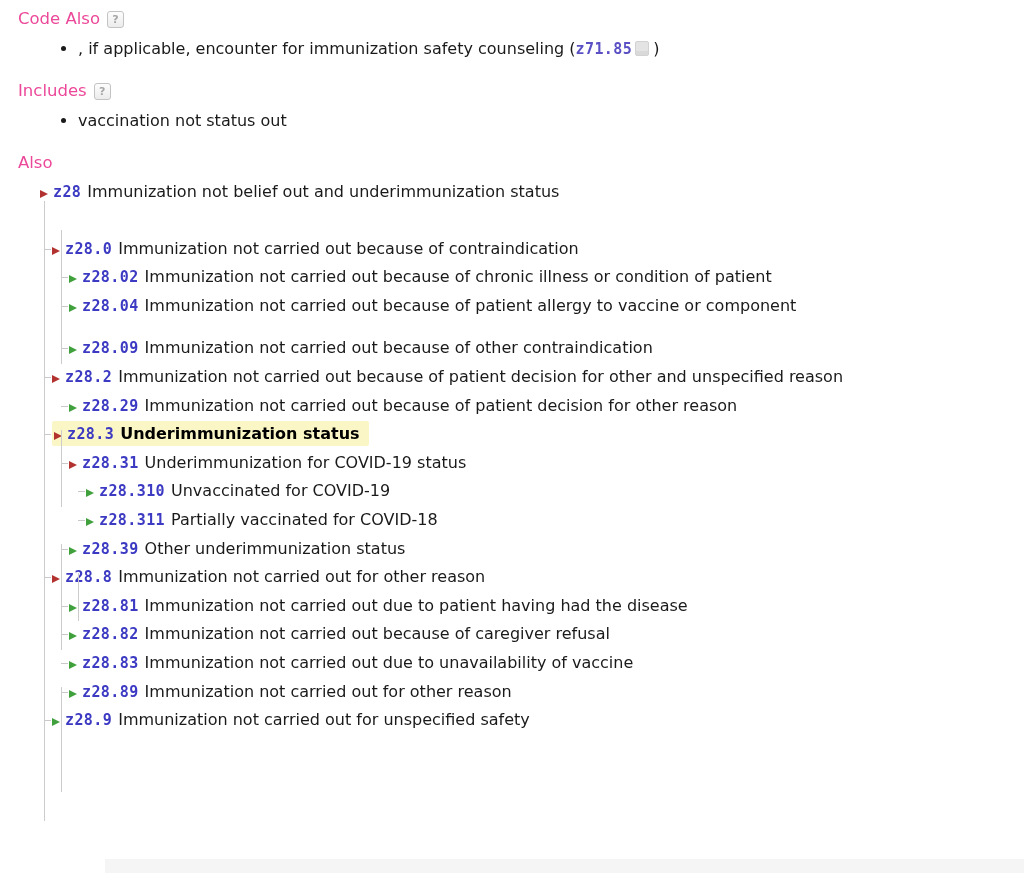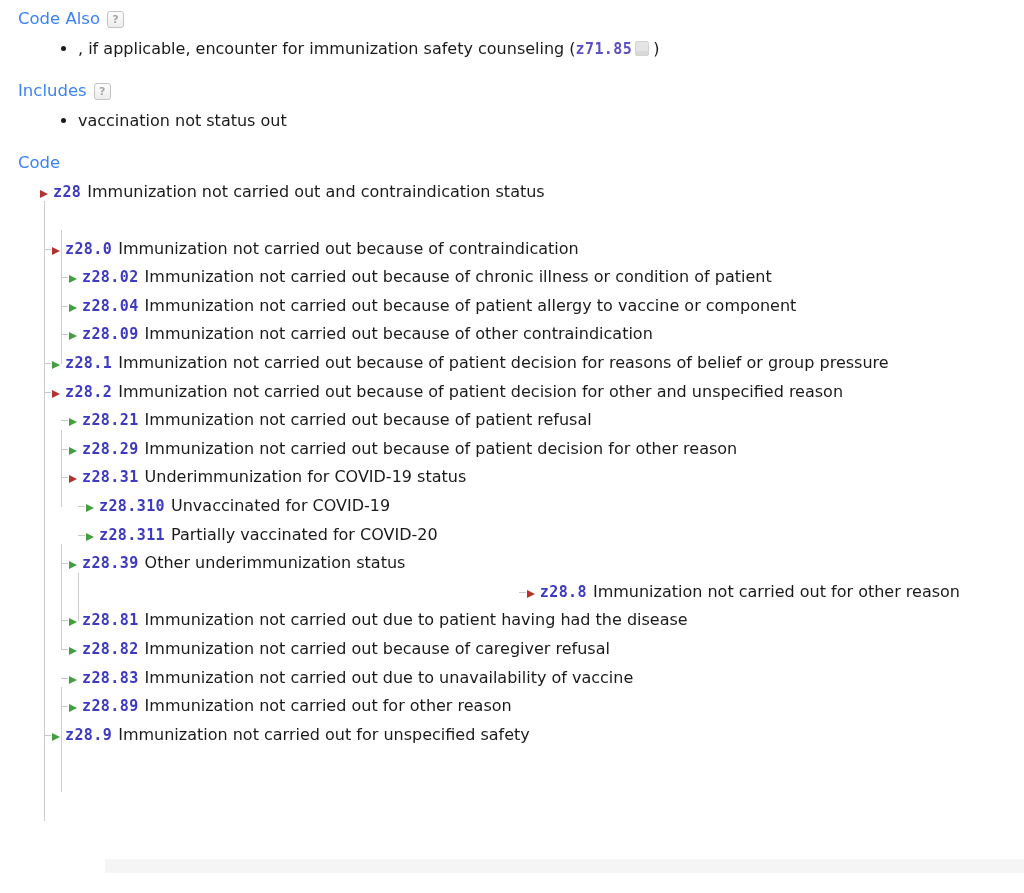--- a/index.html
+++ b/index.html
@@ -1,20 +1,20 @@
 <!DOCTYPE html>
 <html style="--code-link: #3c3ac2; --ref-link: #5a50c4; --arrow-red: #b23230; --arrow-green: #3fa03c; --highlight: #fbf6c5;"><head>
 <meta charset="utf-8">
 <style>
   html,body{margin:0;padding:0;background:#fff;}
   body{font-family:"DejaVu Sans","Liberation Sans",sans-serif;color:#1a1a1a;}
   .page{position:relative;width:1024px;height:893px;box-sizing:border-box;
         padding:6px 18px 0;background:#fff;overflow:hidden;}
   .sec-title-line{line-height:26px;white-space:nowrap;}
-  .sec-title{font-size:16.5px;color:#3b82f6;}
+  .sec-title{font-size:16.5px;color:#ec4899;}
   .help-badge{display:inline-block;width:15px;height:15px;margin-left:7px;
         border:1px solid #c3c3c3;border-radius:3px;background:linear-gradient(#fdfdfd,#ececec);
         color:#a7a7a7;font-size:11px;font-weight:bold;text-align:center;line-height:15px;
         vertical-align:1px;cursor:pointer;}
   ul.bullets{margin:3px 0 0;padding-left:60px;list-style:disc outside;}
   ul.bullets li{line-height:28px;font-size:16px;color:#1a1a1a;}
   .section + .section{margin-top:15px;}
   .code,.code-ref{font-family:"DejaVu Sans Mono","Liberation Mono",monospace;
         font-weight:700;font-size:15px;letter-spacing:.4px;text-decoration:none;
         text-transform:lowercase;}
@@ -58,37 +58,36 @@
     <div class="sec-title-line">
       <span class="sec-title">Includes</span><span class="help-badge">?</span>
     </div>
     <ul class="bullets">
       <li>vaccination not status out</li>
     </ul>
   </div>
 
   <div class="section">
     <div class="sec-title-line">
-      <span class="sec-title">Code</span>
+      <span class="sec-title">Also</span>
     </div>
     <div class="tree" id="tree">
-        <div class="row" style="text-indent: 32px;"><span class="arrow red"></span><a href="#" class="code">Z28</a><span class="desc">Immunization not carried out and contraindication status</span></div>
+        <div class="row" style="text-indent: 32px;"><span class="arrow red"></span><a href="#" class="code">Z28</a><span class="desc">Immunization not belief out and underimmunization status</span></div>
         <div class="row" style="text-indent: 36px; margin-top: 28px;"><span class="dash"></span><span class="arrow red"></span><a href="#" class="code">Z28.0</a><span class="desc">Immunization not carried out because of contraindication</span></div>
         <div class="row" style="text-indent: 53px;"><span class="dash"></span><span class="arrow green"></span><a href="#" class="code">Z28.02</a><span class="desc">Immunization not carried out because of chronic illness or condition of patient</span></div>
         <div class="row" style="text-indent: 53px;"><span class="dash"></span><span class="arrow green"></span><a href="#" class="code">Z28.04</a><span class="desc">Immunization not carried out because of patient allergy to vaccine or component</span></div>
-        <div class="row" style="text-indent: 53px;"><span class="dash"></span><span class="arrow green"></span><a href="#" class="code">Z28.09</a><span class="desc">Immunization not carried out because of other contraindication</span></div>
-        <div class="row" style="text-indent: 36px;"><span class="dash"></span><span class="arrow green"></span><a href="#" class="code">Z28.1</a><span class="desc">Immunization not carried out because of patient decision for reasons of belief or group pressure</span></div>
+        <div class="row" style="text-indent: 53px; margin-top: 14px;"><span class="dash"></span><span class="arrow green"></span><a href="#" class="code">Z28.09</a><span class="desc">Immunization not carried out because of other contraindication</span></div>
         <div class="row" style="text-indent: 36px;"><span class="dash"></span><span class="arrow red"></span><a href="#" class="code">Z28.2</a><span class="desc">Immunization not carried out because of patient decision for other and unspecified reason</span></div>
-        <div class="row" style="text-indent: 53px;"><span class="dash"></span><span class="arrow green"></span><a href="#" class="code">Z28.21</a><span class="desc">Immunization not carried out because of patient refusal</span></div>
         <div class="row" style="text-indent: 53px;"><span class="dash"></span><span class="arrow green"></span><a href="#" class="code">Z28.29</a><span class="desc">Immunization not carried out because of patient decision for other reason</span></div>
+        <div class="row" style="text-indent: 36px;"><span class="dash"></span><span class="hl"><span class="arrow red"></span><a href="#" class="code">Z28.3</a><span class="desc">Underimmunization status</span></span></div>
         <div class="row" style="text-indent: 53px;"><span class="dash"></span><span class="arrow red"></span><a href="#" class="code">Z28.31</a><span class="desc">Underimmunization for COVID-19 status</span></div>
         <div class="row" style="text-indent: 70px;"><span class="dash"></span><span class="arrow green"></span><a href="#" class="code">Z28.310</a><span class="desc">Unvaccinated for COVID-19</span></div>
-        <div class="row" style="text-indent: 70px;"><span class="dash"></span><span class="arrow green"></span><a href="#" class="code">Z28.311</a><span class="desc">Partially vaccinated for COVID-20</span></div>
+        <div class="row" style="text-indent: 70px;"><span class="dash"></span><span class="arrow green"></span><a href="#" class="code">Z28.311</a><span class="desc">Partially vaccinated for COVID-18</span></div>
         <div class="row" style="text-indent: 53px;"><span class="dash"></span><span class="arrow green"></span><a href="#" class="code">Z28.39</a><span class="desc">Other underimmunization status</span></div>
-        <div class="row" style="text-indent: 36px; text-align: right;"><span class="dash"></span><span class="arrow red"></span><a href="#" class="code">Z28.8</a><span class="desc">Immunization not carried out for other reason</span></div>
+        <div class="row" style="text-indent: 36px;"><span class="dash"></span><span class="arrow red"></span><a href="#" class="code">Z28.8</a><span class="desc">Immunization not carried out for other reason</span></div>
         <div class="row" style="text-indent: 53px;"><span class="dash"></span><span class="arrow green"></span><a href="#" class="code">Z28.81</a><span class="desc">Immunization not carried out due to patient having had the disease</span></div>
         <div class="row" style="text-indent: 53px;"><span class="dash"></span><span class="arrow green"></span><a href="#" class="code">Z28.82</a><span class="desc">Immunization not carried out because of caregiver refusal</span></div>
         <div class="row" style="text-indent: 53px;"><span class="dash"></span><span class="arrow green"></span><a href="#" class="code">Z28.83</a><span class="desc">Immunization not carried out due to unavailability of vaccine</span></div>
         <div class="row" style="text-indent: 53px;"><span class="dash"></span><span class="arrow green"></span><a href="#" class="code">Z28.89</a><span class="desc">Immunization not carried out for other reason</span></div>
         <div class="row" style="text-indent: 36px;"><span class="dash"></span><span class="arrow green"></span><a href="#" class="code">Z28.9</a><span class="desc">Immunization not carried out for unspecified safety</span></div>
         <div class="vguide" style="left: 39.5px; top: 23px; height: 620px;"></div>
         <div class="vguide" style="left: 56.5px; top: 52px; height: 134px;"></div>
         <div class="vguide" style="left: 56.5px; top: 252px; height: 77px;"></div>
         <div class="vguide" style="left: 56.5px; top: 366px; height: 106px;"></div>
         <div class="vguide" style="left: 73.5px; top: 395px; height: 48px;"></div>

